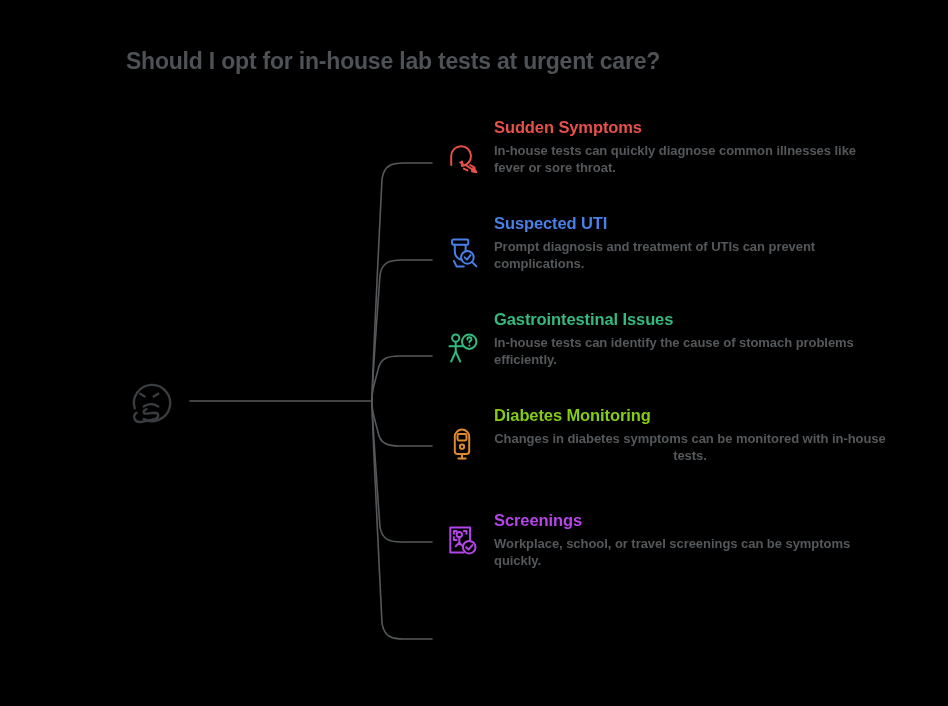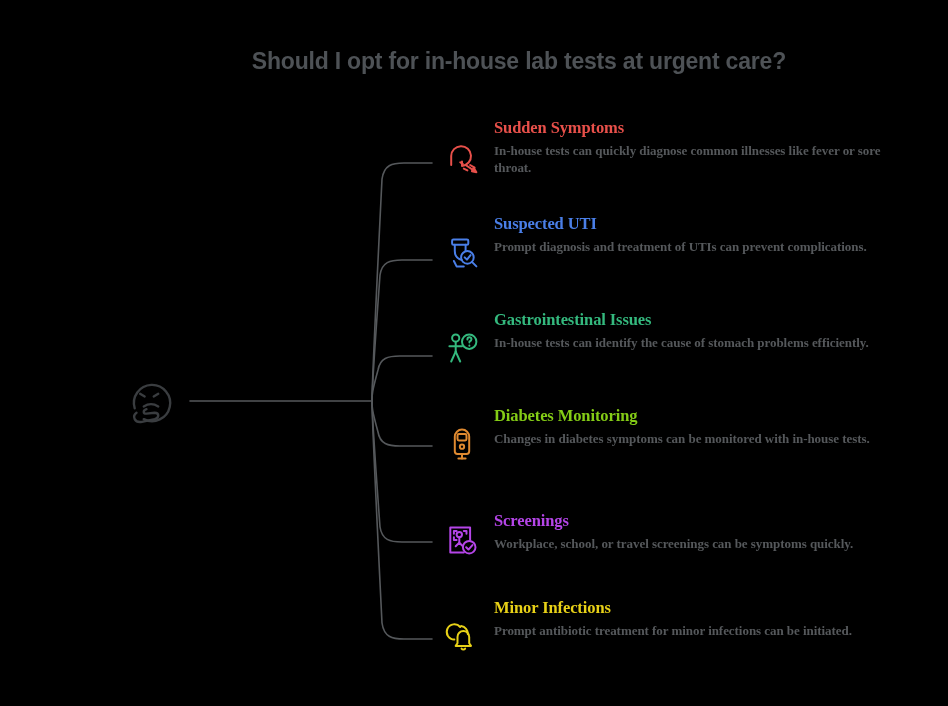--- a/index.html
+++ b/index.html
@@ -23,21 +23,21 @@
     width: 948px;
     height: 706px;
   }
 
   
   .title {
     position: absolute;
     top: 48px;
     left: 0;
     width: 786px;
-    text-align: right;
+    text-align: center;
     font-size: 23px;
     font-weight: 700;
     letter-spacing: -0.2px;
     color: #4e5256;
     white-space: nowrap;
   }
 
   
   .connectors {
     position: absolute;
@@ -93,21 +93,20 @@
   }
   .branch-icon svg {
     width: 36px;
     height: 36px;
     display: block;
   }
   .branch-text {
     flex: 1 1 auto;
     padding-left: 10px;
     padding-top: 0px;
-    font-family: Liberation Serif, serif;
   }
   .branch-heading {
     font-size: 16.5px;
     font-weight: 700;
     line-height: 19px;
     margin: 0 0 5px 0;
     letter-spacing: -0.1px;
     white-space: nowrap;
   }
   .branch-desc {
@@ -231,21 +230,21 @@
           <path d="M12 12 a8 8 0 0 1 16 0 L28 28 a3 3 0 0 1 -3 3 L15 31 a3 3 0 0 1 -3 -3 Z"></path>
           <rect x="15" y="9" width="10" height="7" rx="1.5"></rect>
           <circle cx="20" cy="23" r="2.4"></circle>
           <path d="M20 31 L20 36"></path>
           <path d="M16 36 L24 36"></path>
         </g>
       </svg>
     </div>
     <div class="branch-text">
       <div class="branch-heading" style="color: #84cc16;">Diabetes Monitoring</div>
-      <div class="branch-desc" style="color: rgb(85, 88, 91);">Changes in diabetes symptoms can be monitored with in-house tests.</div>
+      <div class="branch-desc" style="color: rgb(85, 88, 91); text-align: center;">Changes in diabetes symptoms can be monitored with in-house tests.</div>
     </div>
   </div>
 
   <div class="branch" id="branch-4">
     <div class="branch-icon">
       <svg viewBox="0 0 40 40">
         <g fill="none" stroke="#b545e8" stroke-width="2.2" stroke-linecap="round" stroke-linejoin="round">
           <path d="M7 6 L29 6 L29 20 M7 6 L7 34 L22 34"></path>
           <path d="M11 10 L14 10 M11 10 L11 13"></path>
           <path d="M25 10 L22 10 M25 10 L25 13"></path>
@@ -257,30 +256,14 @@
           <path d="M24.6 28 l2.6 2.6 l4.4 -5"></path>
         </g>
       </svg>
     </div>
     <div class="branch-text">
       <div class="branch-heading" style="color: rgb(181, 69, 232); margin-top: 9px;">Screenings</div>
       <div class="branch-desc" style="color: rgb(85, 88, 91);">Workplace, school, or travel screenings can be symptoms quickly.</div>
     </div>
   </div>
 
-  <div class="branch" id="branch-5">
-    <div class="branch-icon">
-      <svg viewBox="0 0 40 40">
-        <g fill="none" stroke="#e8d117" stroke-width="2.2" stroke-linecap="round" stroke-linejoin="round">
-          <path d="M18 10 a8.5 8.5 0 1 0 -6.5 14"></path>
-          <path d="M19 9 a8.5 8.5 0 0 1 7.5 9"></path>
-          <path d="M15 28 L15 21 a6.5 6.5 0 0 1 13 0 L28 28 l2 3 L13 31 Z"></path>
-          <path d="M19.5 34 a2.5 2.5 0 0 0 4 0"></path>
-        </g>
-      </svg>
-    </div>
-    <div class="branch-text">
-      <div class="branch-heading" style="color: rgb(232, 209, 23);">Minor Infections</div>
-      <div class="branch-desc" style="color: rgb(85, 88, 91);">Prompt antibiotic treatment for minor infections can be initiated.</div>
-    </div>
-  </div>
 
 </div>
 
 </body></html>

